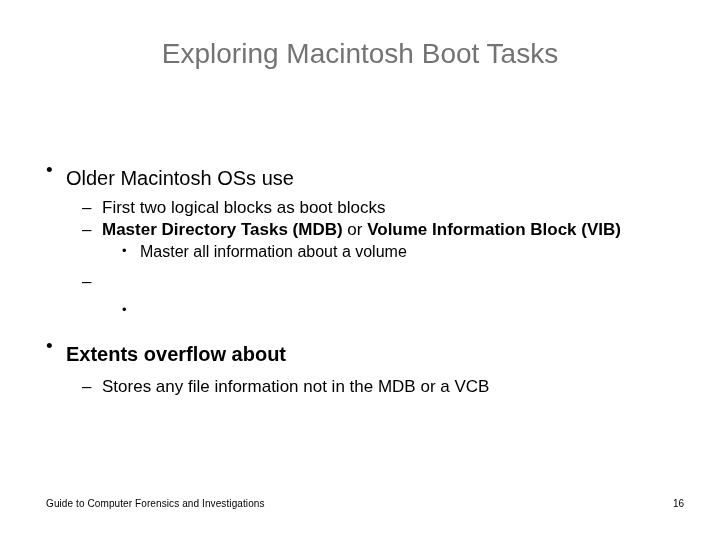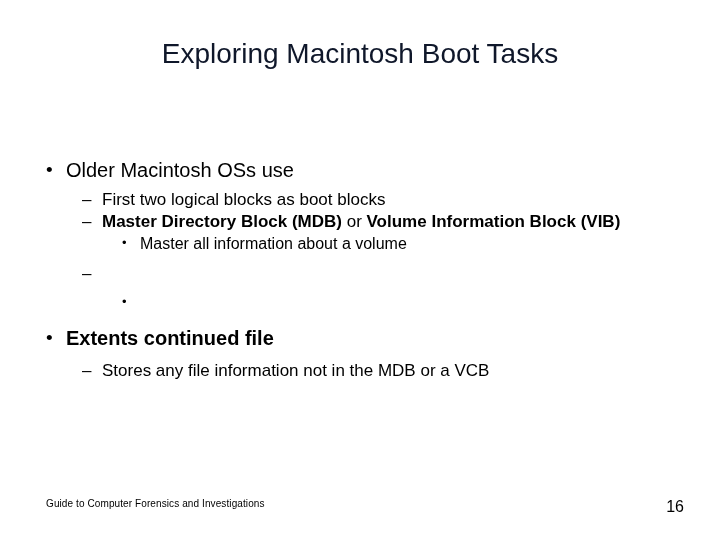--- a/index.html
+++ b/index.html
@@ -23,21 +23,21 @@
   }
   .title {
     position: absolute;
     left: 40px;
     top: 36px;
     width: 640px;
     text-align: center;
     font-size: 28px;
     line-height: 1.27;
     font-weight: normal;
-    color: #0f172a;
+    color: #737373;
   }
   .body {
     position: absolute;
     left: 36px;
     top: 158px;
     width: 648px;
   }
   .lvl1 {
     font-size: 20px;
     line-height: 1.25;
@@ -47,20 +47,21 @@
     align-items: flex-start;
   }
   .lvl1 .bullet {
     width: 20px;
     flex: 0 0 20px;
     font-size: 19px;
     line-height: 1.28;
   }
   .lvl1 .txt {
     flex: 1 1 auto;
+    margin-top: 8px;
   }
   .lvl2 {
     font-size: 17px;
     line-height: 1.26;
     margin: 0 0 1px 0;
     padding-left: 46px;
     display: flex;
     align-items: flex-start;
   }
   .lvl2 .bullet {
@@ -101,21 +102,21 @@
     left: 46px;
     top: 498px;
     font-size: 10px;
     color: #000000;
     letter-spacing: 0.1px;
   }
   .pagenum {
     position: absolute;
     right: 36px;
     top: 498px;
-    font-size: 16px;
+    font-size: 10px;
     color: #000000;
   }
 </style>
 </head>
 <body>
 
 <div class="slide">
 
   <div class="title">
     <div>Exploring Macintosh Boot Tasks</div>
@@ -128,39 +129,39 @@
       <span class="txt">Older Macintosh OSs use</span>
     </div>
 
     <div class="lvl2">
       <span class="bullet">–</span>
       <span class="txt">First two logical blocks as boot blocks</span>
     </div>
 
     <div class="lvl2">
       <span class="bullet">–</span>
-      <span class="txt"><span class="bold">Master Directory Block (MDB)</span> <span>or</span> <span class="bold">Volume Information Block (VIB)</span></span>
+      <span class="txt"><span class="bold">Master Directory Tasks (MDB)</span> <span>or</span> <span class="bold">Volume Information Block (VIB)</span></span>
     </div>
 
     <div class="lvl3">
       <span class="bullet">•</span>
       <span class="txt">Master all information about a volume</span>
     </div>
 
     <div class="lvl2 gap-top">
       <span class="bullet">–</span>
     </div>
 
     <div class="lvl3 gap-top">
       <span class="bullet">•</span>
     </div>
 
     <div class="lvl1 gap-top-lg">
       <span class="bullet">•</span>
-      <span class="txt bold">Extents continued file</span>
+      <span class="txt bold">Extents overflow about</span>
     </div>
 
     <div class="lvl2 gap-top">
       <span class="bullet">–</span>
       <span class="txt">Stores any file information not in the MDB or a VCB</span>
     </div>
 
   </div>
 
   <div class="footer">Guide to Computer Forensics and Investigations</div>

